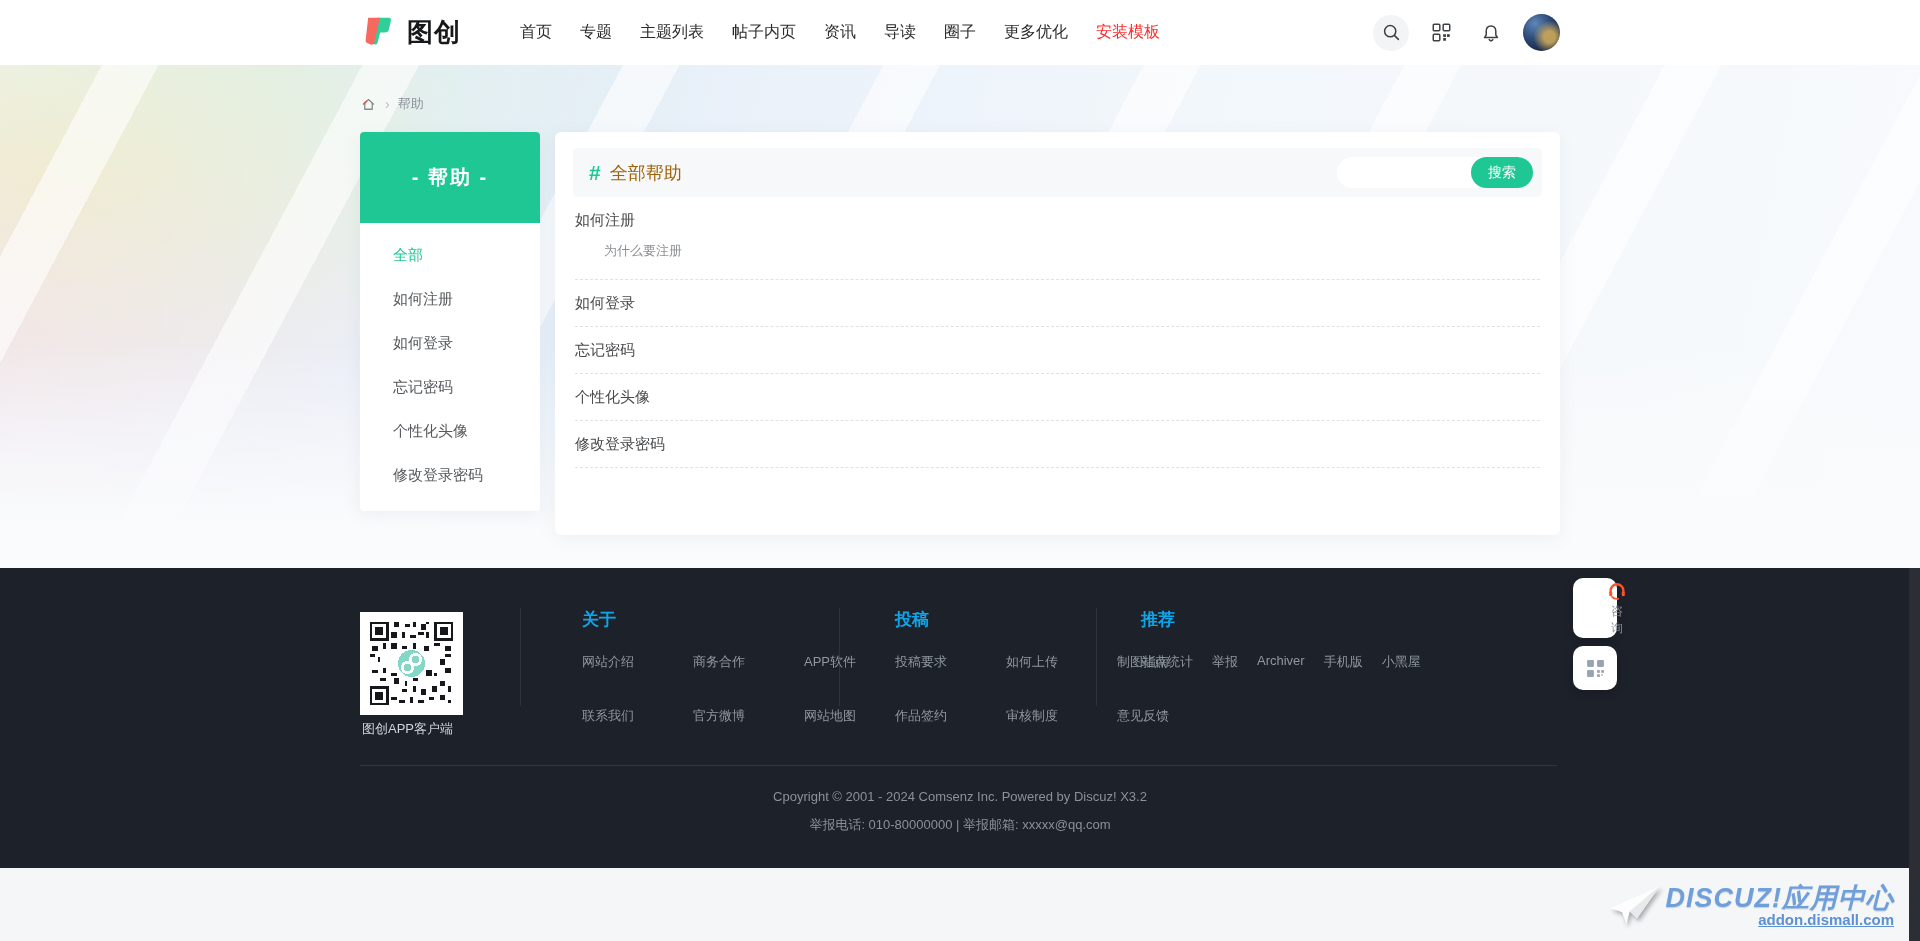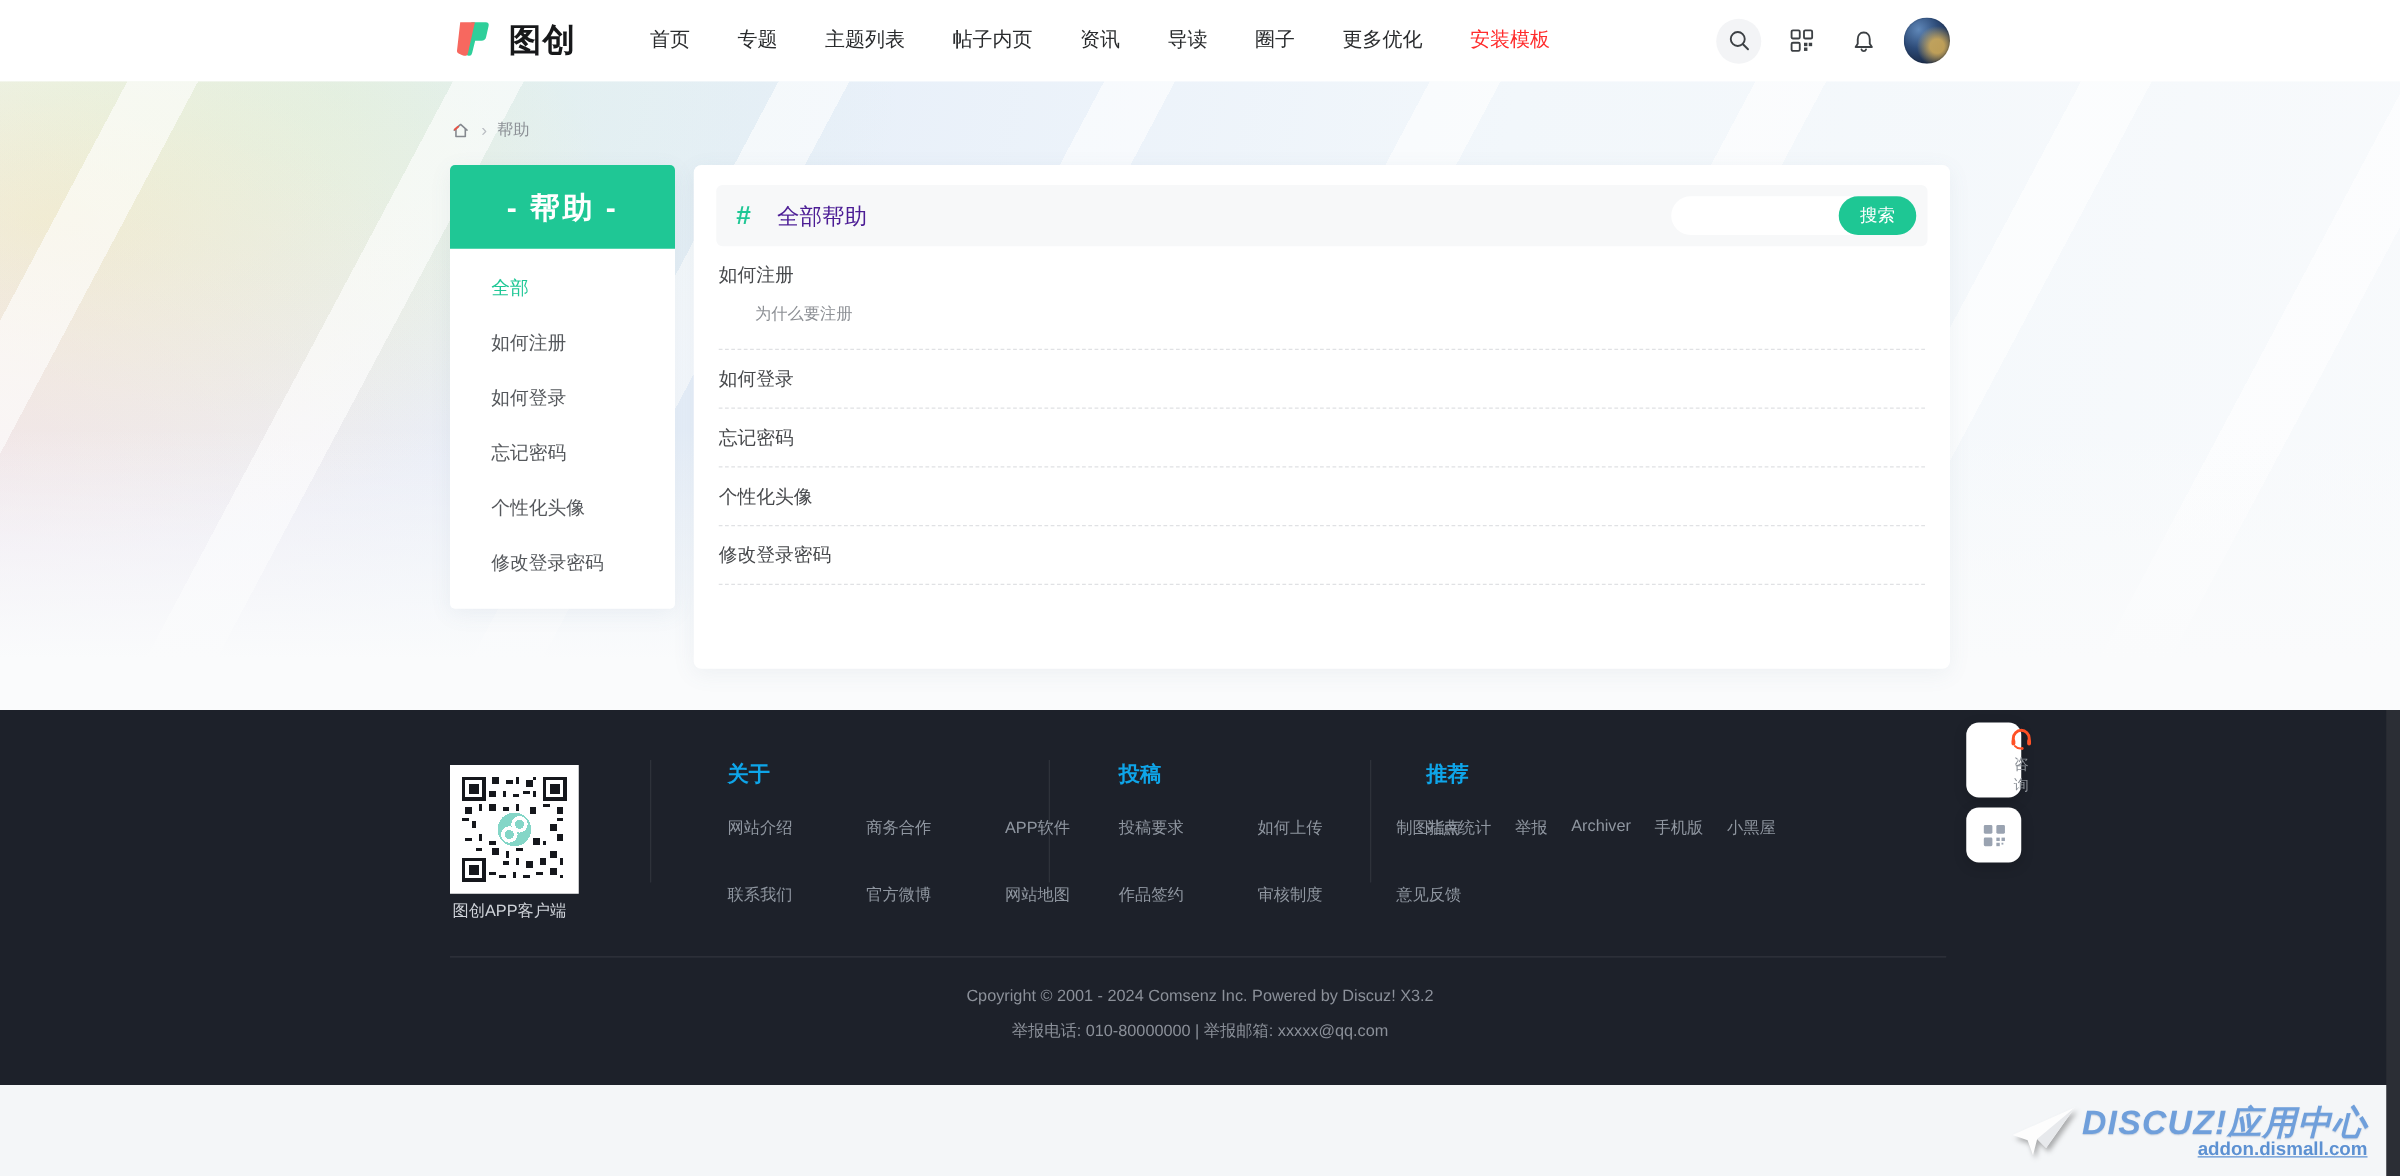--- a/index.html
+++ b/index.html
@@ -5,21 +5,21 @@
   * { margin:0; padding:0; box-sizing:border-box; }
   html,body { width:1920px; height:941px; }
   body { font-family:"Liberation Sans","DejaVu Sans",sans-serif; background:#fff; overflow:hidden; }
   .page { position:relative; width:1920px; height:941px; overflow:hidden; }
 
   
   .topbar { position:absolute; left:0; top:0; width:1920px; height:65px; background:#fff; z-index:5; }
   .topbar-inner { position:relative; width:1200px; margin:0 auto; height:65px; }
   .logo { position:absolute; left:0; top:0; height:65px; display:flex; align-items:center; gap:9px; cursor:pointer; text-decoration:none; }
   .logo-text { font-size:26px; font-weight:bold; color:#17181a; letter-spacing:1px; }
-  .mainnav { position:absolute; left:160px; top:0; height:65px; display:flex; align-items:center; gap:38px; }
+  .mainnav { position:absolute; left:160px; top:0; height:65px; display:flex; align-items:center; gap:28px; }
   .mainnav a { font-size:16px; color:#2a2c2e; text-decoration:none; cursor:pointer; white-space:nowrap; }
   .mainnav a.accent { color:#ff2b2b; }
   .head-actions { position:absolute; right:0; top:0; height:65px; display:flex; align-items:center; gap:14px; }
   .icon-btn { width:36px; height:36px; border:none; background:transparent; border-radius:50%; display:flex; align-items:center; justify-content:center; cursor:pointer; }
   .icon-btn.soft { background:#f3f4f6; }
   .avatar { width:37px; height:37px; border-radius:50%; cursor:pointer;
     background:
       radial-gradient(circle at 72% 62%, rgba(216,176,88,.85) 0 16%, rgba(216,176,88,0) 46%),
       radial-gradient(circle at 32% 26%, #5f87b8 0%, #2c4a77 42%, #141f36 88%);
     box-shadow:inset 0 0 0 1px rgba(0,0,0,.08); }
@@ -33,30 +33,30 @@
       radial-gradient(760px 440px at 2% 22%, rgba(246,238,182,.55), transparent 60%),
       radial-gradient(820px 480px at 14% 2%, rgba(213,238,221,.5), transparent 55%),
       linear-gradient(102deg, #edf3f9 0%, #e7eff9 30%, #f2f7fb 60%, #f8fafc 100%); }
 
   .crumbs { position:absolute; left:360px; top:30px; display:flex; align-items:center; gap:8px; font-size:13px; color:#9a9ea4; }
   .crumbs .sep { color:#b9bdc2; font-size:14px; }
   .crumbs .cur { color:#8d9197; }
 
   
   .sidebar { position:absolute; left:360px; top:67px; width:180px; background:#fff; border-radius:4px; box-shadow:0 4px 18px rgba(90,110,140,.08); overflow:hidden; }
-  .sidebar-head { height:67px; background:#1fc795; color:#fff; font-size:24px; font-weight:bold; display:flex; align-items:center; justify-content:center; letter-spacing:2px; }
+  .sidebar-head { height:91px; background:#1fc795; color:#fff; font-size:20px; font-weight:bold; display:flex; align-items:center; justify-content:center; letter-spacing:2px; }
   .sidebar ul { list-style:none; padding:10px 0 14px; }
   .sidebar li { height:44px; line-height:44px; padding-left:33px; font-size:15px; color:#55585c; cursor:pointer; }
   .sidebar li.active { color:#1fc795; }
 
   
   .main-card { position:absolute; left:555px; top:67px; width:1005px; min-height:403px; background:#fff; border-radius:6px; box-shadow:0 4px 18px rgba(90,110,140,.08); padding:16px 18px 14px; }
   .card-head { height:49px; background:#f7f8f9; border-radius:5px; display:flex; align-items:center; padding:0 9px 0 16px; }
   .hash { color:#1fc795; font-size:21px; font-weight:bold; margin-right:9px; }
-  .card-title { font-size:18px; color:#4c1d95;margin-left:12px; }
+  .card-title { font-size:18px; color:#a16207; }
   .search-pill { margin-left:auto; position:relative; width:196px; height:31px; }
   .search-pill input { width:196px; height:31px; border:none; border-radius:16px; background:#fff; padding:0 70px 0 14px; font-size:13px; color:#333; outline:none; }
   .search-pill button { position:absolute; right:0; top:0; width:62px; height:31px; border:none; border-radius:16px; background:#1ec794; color:#fff; font-size:14px; cursor:pointer; }
   .sections { padding:2px 2px 0; }
   .sec { border-bottom:1px dashed #e0e1e4; }
   .sec-title { display:block; padding:14px 0 13px; font-size:15px; color:#47494c; text-decoration:none; cursor:pointer; }
   .sec.with-children .sec-title { padding:12px 0 2px; }
   .sec-child { display:block; padding:10px 0 2px 29px; font-size:13px; color:#8d9095; text-decoration:none; cursor:pointer; }
   .sec.with-children { padding-bottom:17px; }
 

